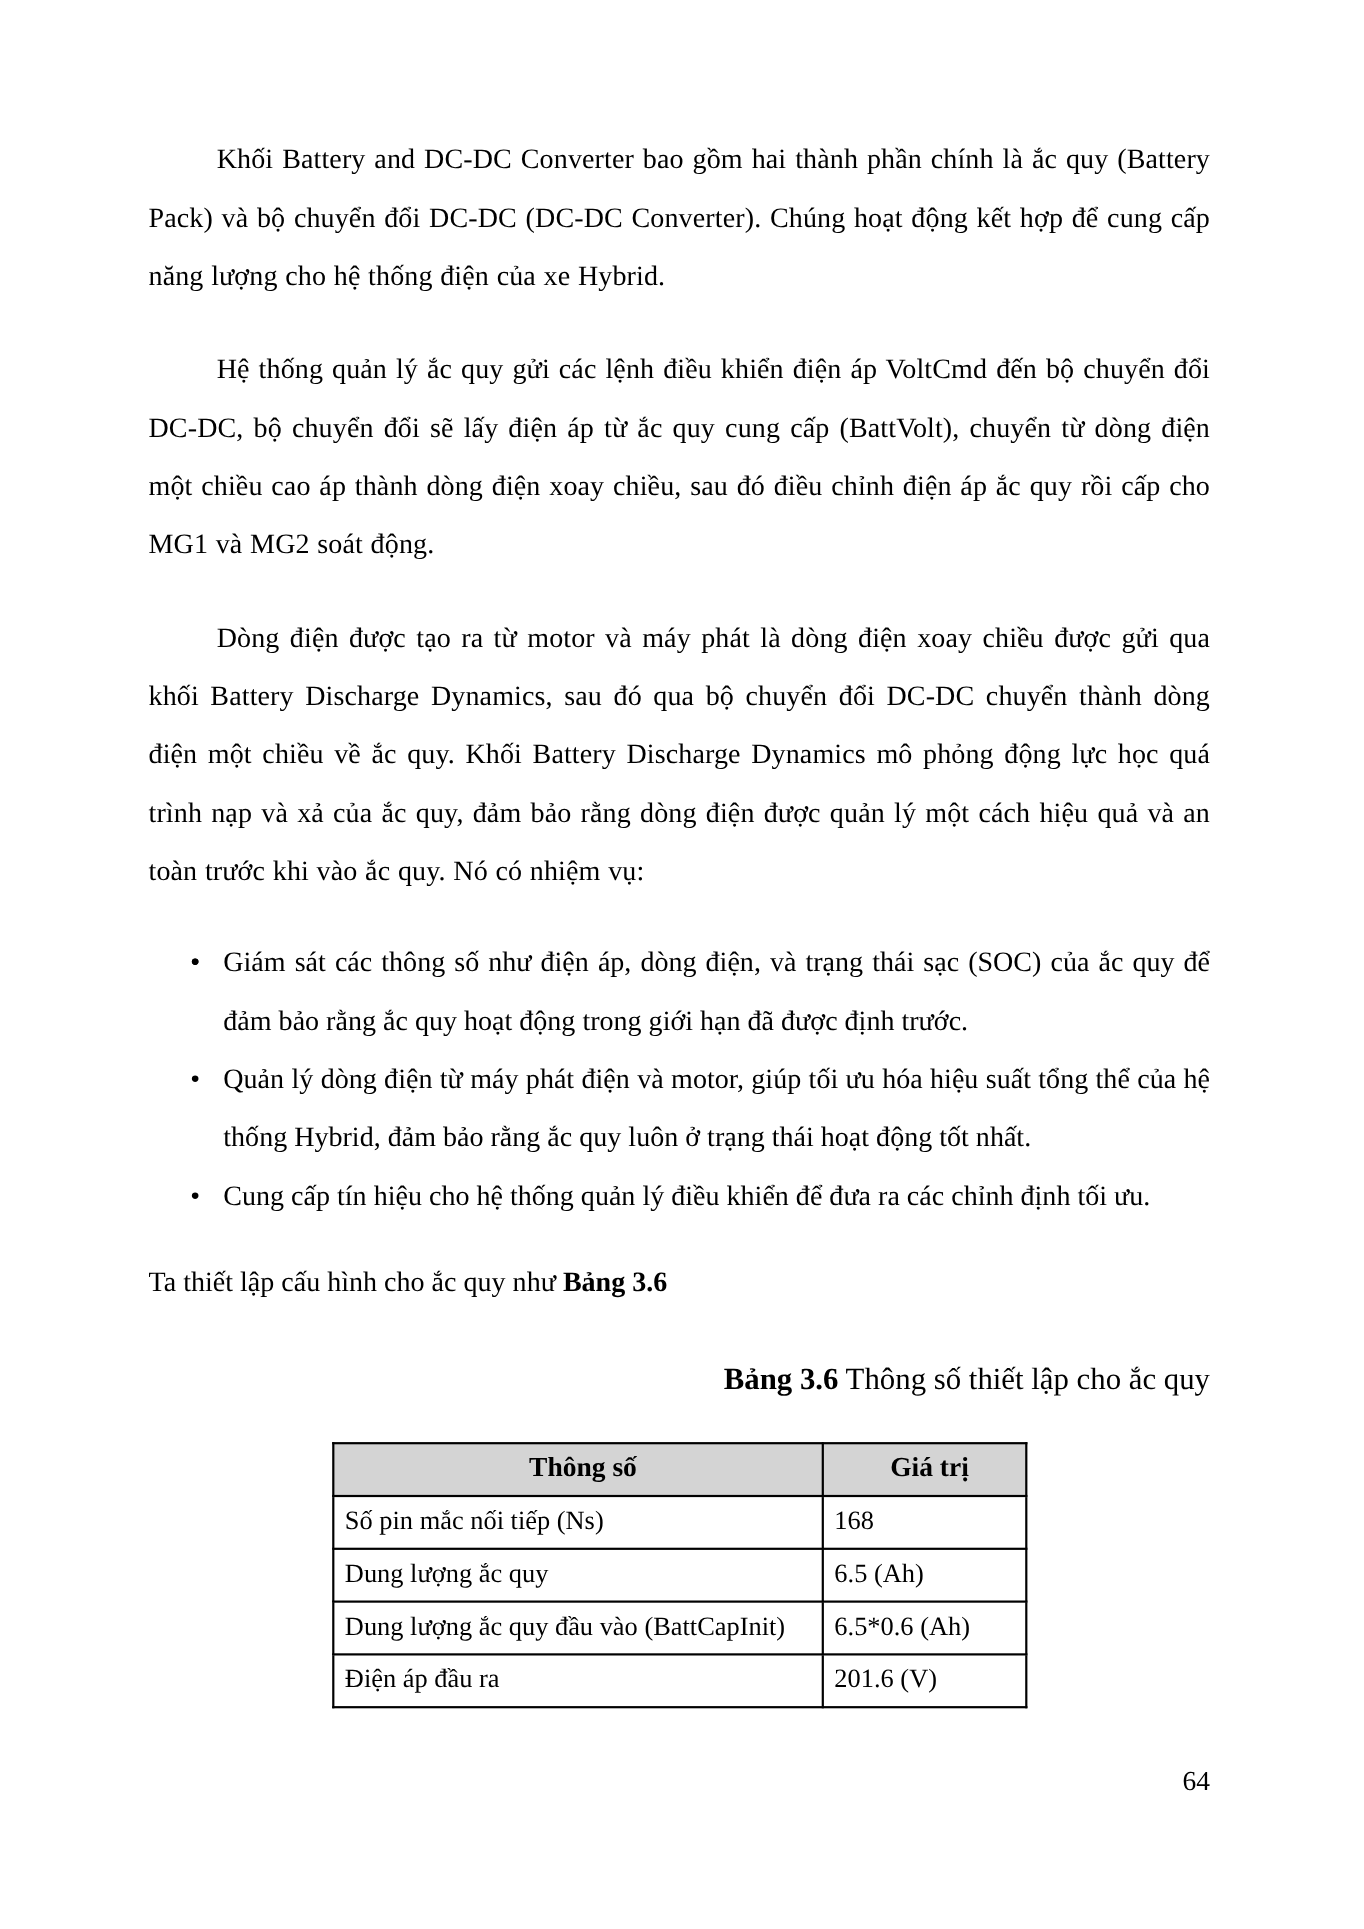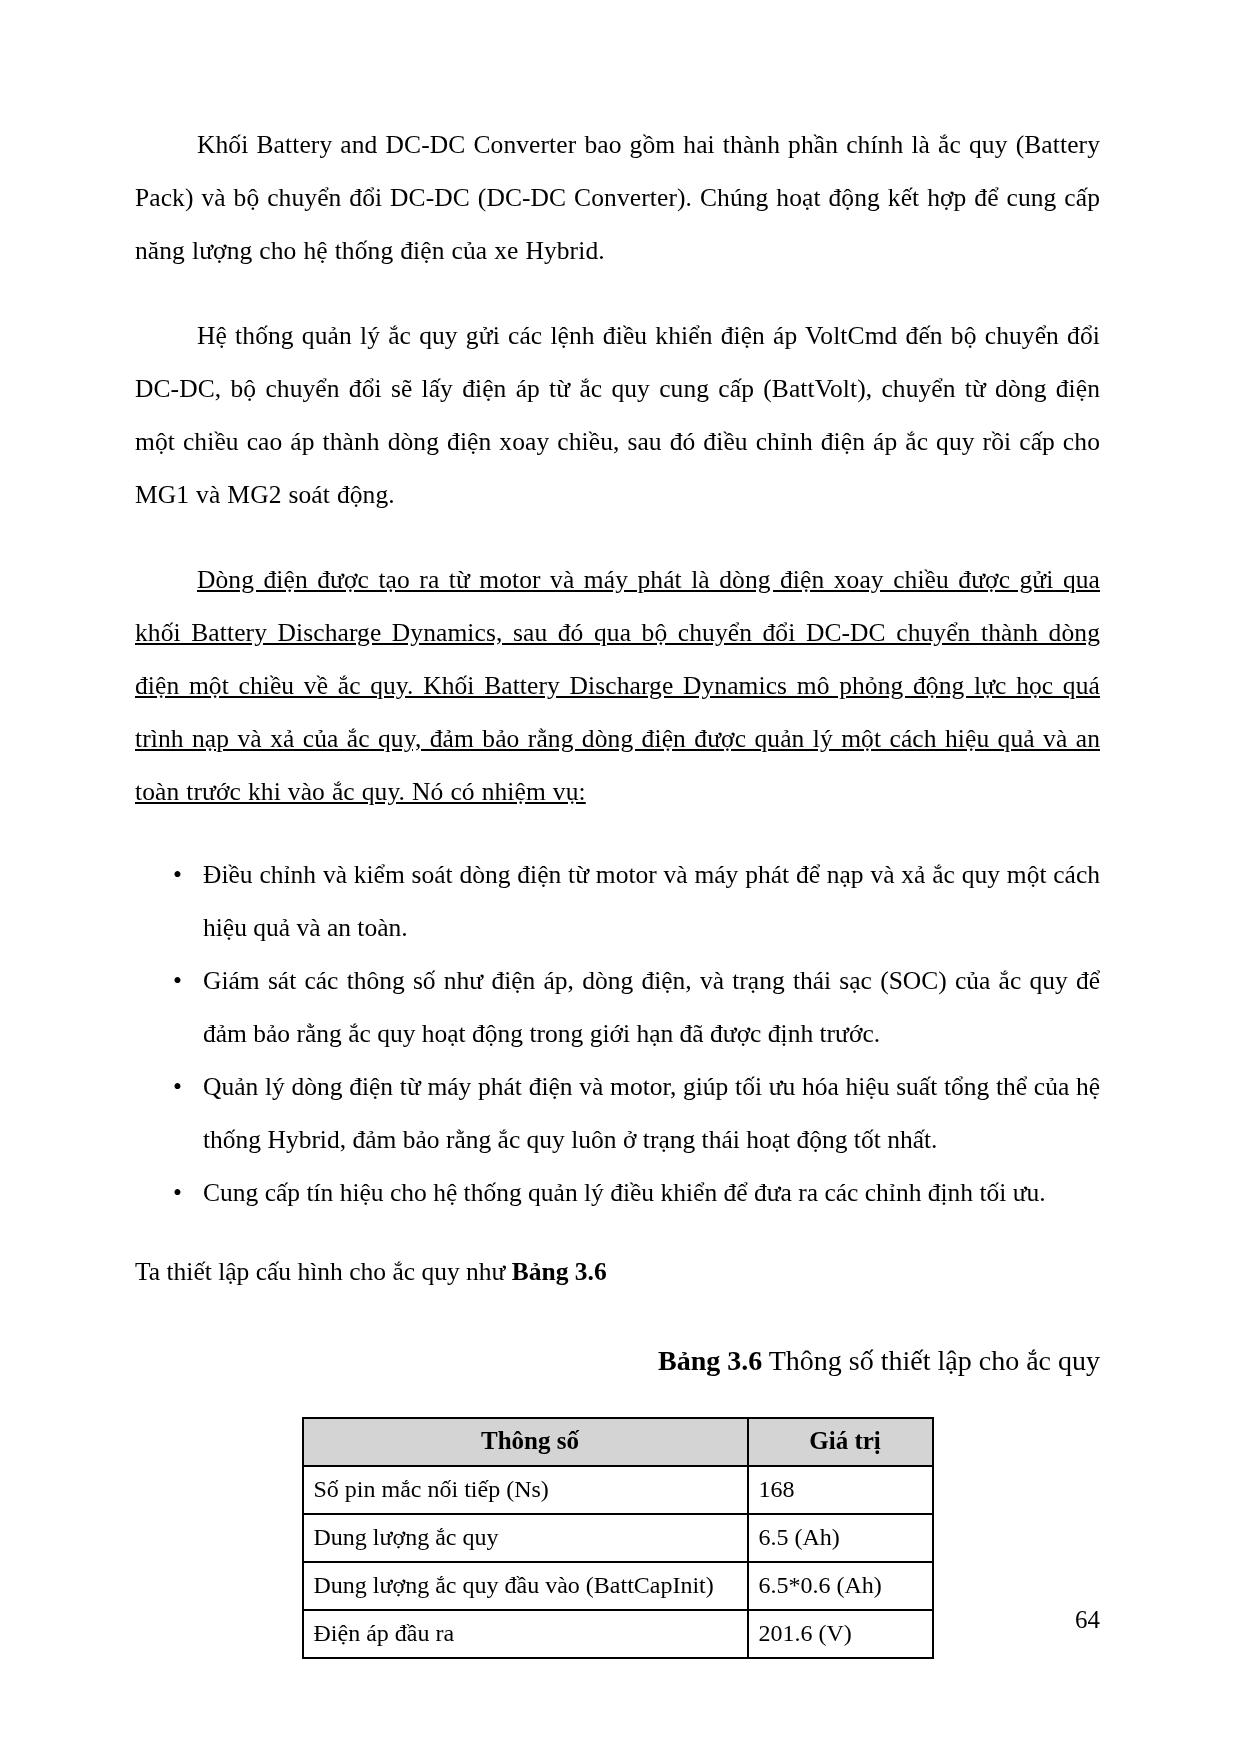--- a/index.html
+++ b/index.html
@@ -24,21 +24,21 @@
 
   .para {
     font-size: 25.5px;
     line-height: 53px;
     text-align: justify;
     margin: 0 0 32px 0;
     text-indent: 62px;
     letter-spacing: 0.1px;
     word-spacing: 0.5px;
   }
-  .para.last-of-block { margin-bottom: 30px; text-decoration: underline; }
+  .para.last-of-block { margin-bottom: 30px; }
 
   .bullets {
     list-style: none;
     margin: 0;
     padding: 0;
   }
   .bullets li {
     position: relative;
     font-size: 25.5px;
     line-height: 53px;
@@ -109,21 +109,20 @@
 
 <div class="page">
 
   <p class="para">Khối Battery and DC-DC Converter bao gồm hai thành phần chính là ắc quy (Battery Pack) và bộ chuyển đổi DC-DC (DC-DC Converter). Chúng hoạt động kết hợp để cung cấp năng lượng cho hệ thống điện của xe Hybrid.</p>
   <p class="para">Hệ thống quản lý ắc quy gửi các lệnh điều khiển điện áp VoltCmd đến bộ chuyển đổi DC-DC, bộ chuyển đổi sẽ lấy điện áp từ ắc quy cung cấp (BattVolt), chuyển từ dòng điện một chiều cao áp thành dòng điện xoay chiều, sau đó điều chỉnh điện áp ắc quy rồi cấp cho MG1 và MG2 soát động.</p>
   <p class="para last-of-block">Dòng điện được tạo ra từ motor và máy phát là dòng điện xoay chiều được gửi qua khối Battery Discharge Dynamics, sau đó qua bộ chuyển đổi DC-DC chuyển thành dòng điện một chiều về ắc quy. Khối Battery Discharge Dynamics mô phỏng động lực học quá trình nạp và xả của ắc quy, đảm bảo rằng dòng điện được quản lý một cách hiệu quả và an toàn trước khi vào ắc quy. Nó có nhiệm vụ:</p>
 
   <ul class="bullets">
     <li>
       <span class="dot">•</span>
-      <span>Điều chỉnh và kiểm soát dòng điện từ motor và máy phát để nạp và xả ắc quy một cách hiệu quả và an toàn.</span>
     </li>
     <li>
       <span class="dot">•</span>
       <span>Giám sát các thông số như điện áp, dòng điện, và trạng thái sạc (SOC) của ắc quy để đảm bảo rằng ắc quy hoạt động trong giới hạn đã được định trước.</span>
     </li>
     <li>
       <span class="dot">•</span>
       <span>Quản lý dòng điện từ máy phát điện và motor, giúp tối ưu hóa hiệu suất tổng thể của hệ thống Hybrid, đảm bảo rằng ắc quy luôn ở trạng thái hoạt động tốt nhất.</span>
     </li>
     <li>

